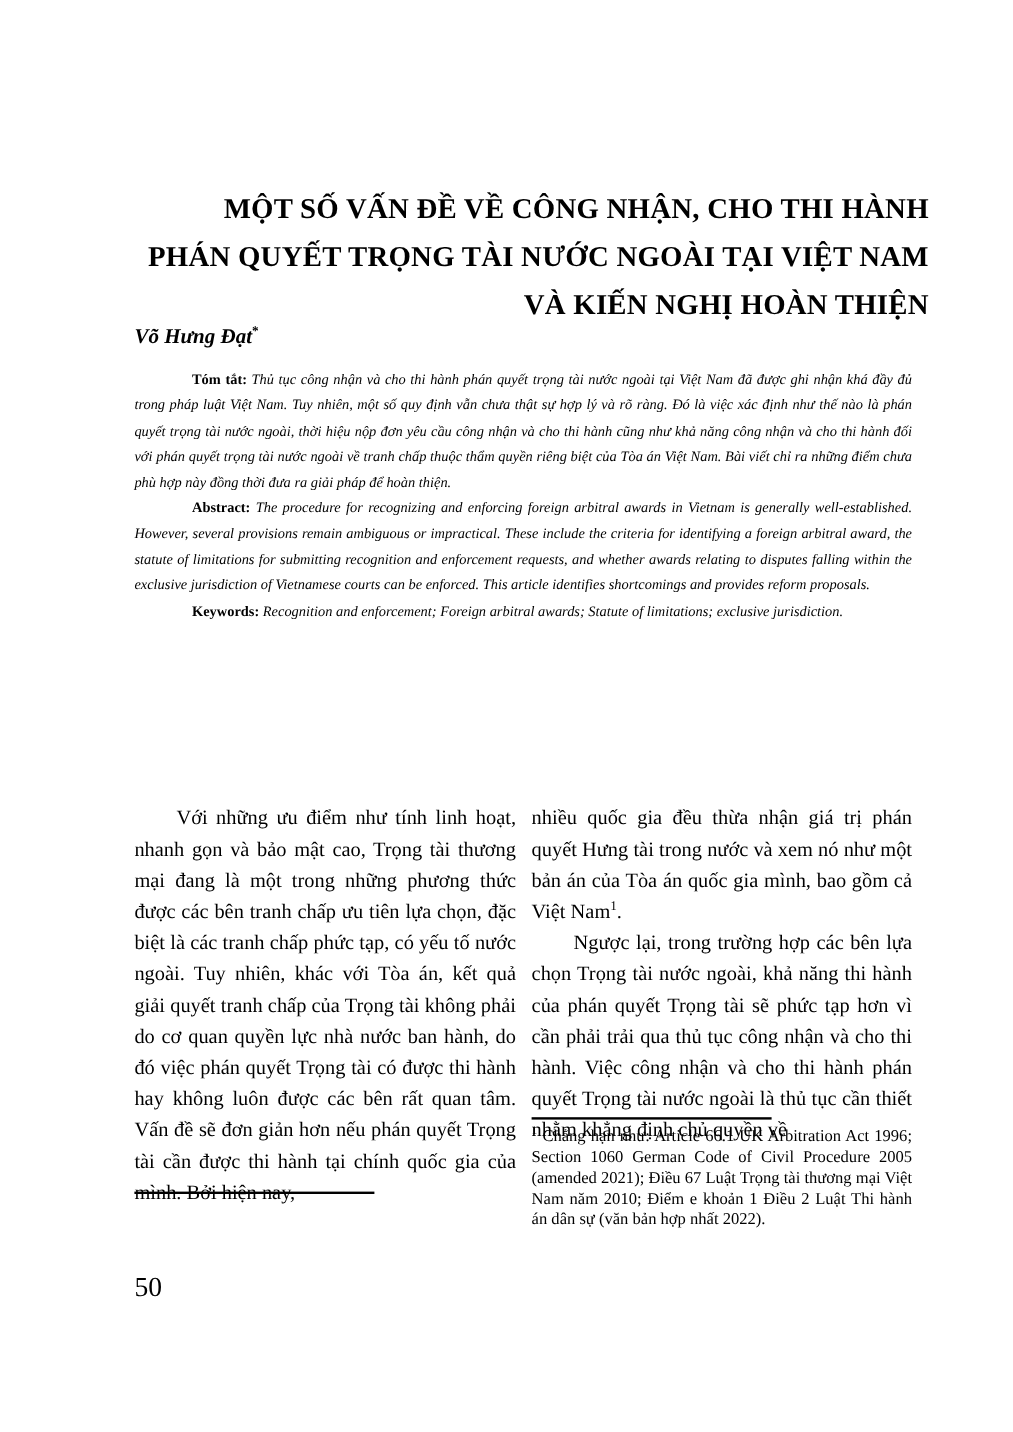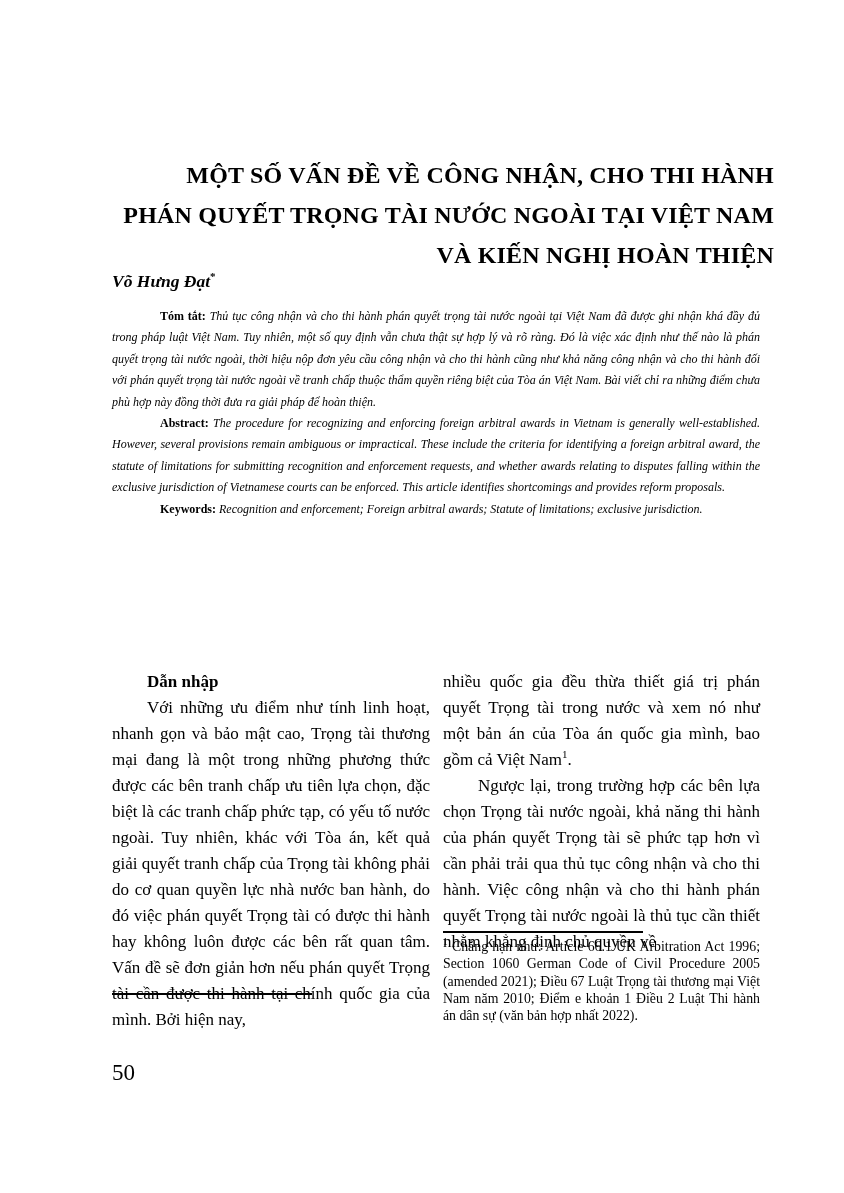--- a/index.html
+++ b/index.html
@@ -123,26 +123,25 @@
 
   <div class="author"><span>Võ Hưng Đạt</span><sup>*</sup></div>
 
   <div class="frontmatter">
     <p><span class="fm-label">Tóm tắt:</span><span> Thủ tục công nhận và cho thi hành phán quyết trọng tài nước ngoài tại Việt Nam đã được ghi nhận khá đầy đủ trong pháp luật Việt Nam. Tuy nhiên, một số quy định vẫn chưa thật sự hợp lý và rõ ràng. Đó là việc xác định như thế nào là phán quyết trọng tài nước ngoài, thời hiệu nộp đơn yêu cầu công nhận và cho thi hành cũng như khả năng công nhận và cho thi hành đối với phán quyết trọng tài nước ngoài về tranh chấp thuộc thẩm quyền riêng biệt của Tòa án Việt Nam. Bài viết chỉ ra những điểm chưa phù hợp này đồng thời đưa ra giải pháp để hoàn thiện.</span></p>
     <p><span class="fm-label">Abstract:</span><span> The procedure for recognizing and enforcing foreign arbitral awards in Vietnam is generally well-established. However, several provisions remain ambiguous or impractical. These include the criteria for identifying a foreign arbitral award, the statute of limitations for submitting recognition and enforcement requests, and whether awards relating to disputes falling within the exclusive jurisdiction of Vietnamese courts can be enforced. This article identifies shortcomings and provides reform proposals.</span></p>
     <p><span class="fm-label">Keywords:</span><span> Recognition and enforcement; Foreign arbitral awards; Statute of limitations; exclusive jurisdiction.</span></p>
   </div>
 
   <div class="col col-left">
-    <h3>Dẫn nhập</h3>
     <p>Với những ưu điểm như tính linh hoạt, nhanh gọn và bảo mật cao, Trọng tài thương mại đang là một trong những phương thức được các bên tranh chấp ưu tiên lựa chọn, đặc biệt là các tranh chấp phức tạp, có yếu tố nước ngoài. Tuy nhiên, khác với Tòa án, kết quả giải quyết tranh chấp của Trọng tài không phải do cơ quan quyền lực nhà nước ban hành, do đó việc phán quyết Trọng tài có được thi hành hay không luôn được các bên rất quan tâm. Vấn đề sẽ đơn giản hơn nếu phán quyết Trọng tài cần được thi hành tại chính quốc gia của mình. Bởi hiện nay,</p>
   </div>
 
   <div class="col col-right">
-    <p style="text-indent:0;"><span>nhiều quốc gia đều thừa thiết giá trị phán quyết Trọng tài trong nước và xem nó như một bản án của Tòa án quốc gia mình, bao gồm cả Việt Nam</span><sup class="fnref">1</sup><span>.</span></p>
+    <p style="text-indent:0;"><span>nhiều quốc gia đều thừa nhận giá trị phán quyết Hưng tài trong nước và xem nó như một bản án của Tòa án quốc gia mình, bao gồm cả Việt Nam</span><sup class="fnref">1</sup><span>.</span></p>
     <p>Ngược lại, trong trường hợp các bên lựa chọn Trọng tài nước ngoài, khả năng thi hành của phán quyết Trọng tài sẽ phức tạp hơn vì cần phải trải qua thủ tục công nhận và cho thi hành. Việc công nhận và cho thi hành phán quyết Trọng tài nước ngoài là thủ tục cần thiết nhằm khẳng định chủ quyền về</p>
   </div>
 
   <div class="footnote footnote-left">
     <div class="fn-rule"></div>
   </div>
 
   <div class="footnote footnote-right">
     <div class="fn-rule"></div>
     <p><sup>1</sup><span> Chẳng hạn như: Article 66.1 UK Arbitration Act 1996; Section 1060 German Code of Civil Procedure 2005 (amended 2021); Điều 67 Luật Trọng tài thương mại Việt Nam năm 2010; Điểm e khoản 1 Điều 2 Luật Thi hành án dân sự (văn bản hợp nhất 2022).</span></p>

